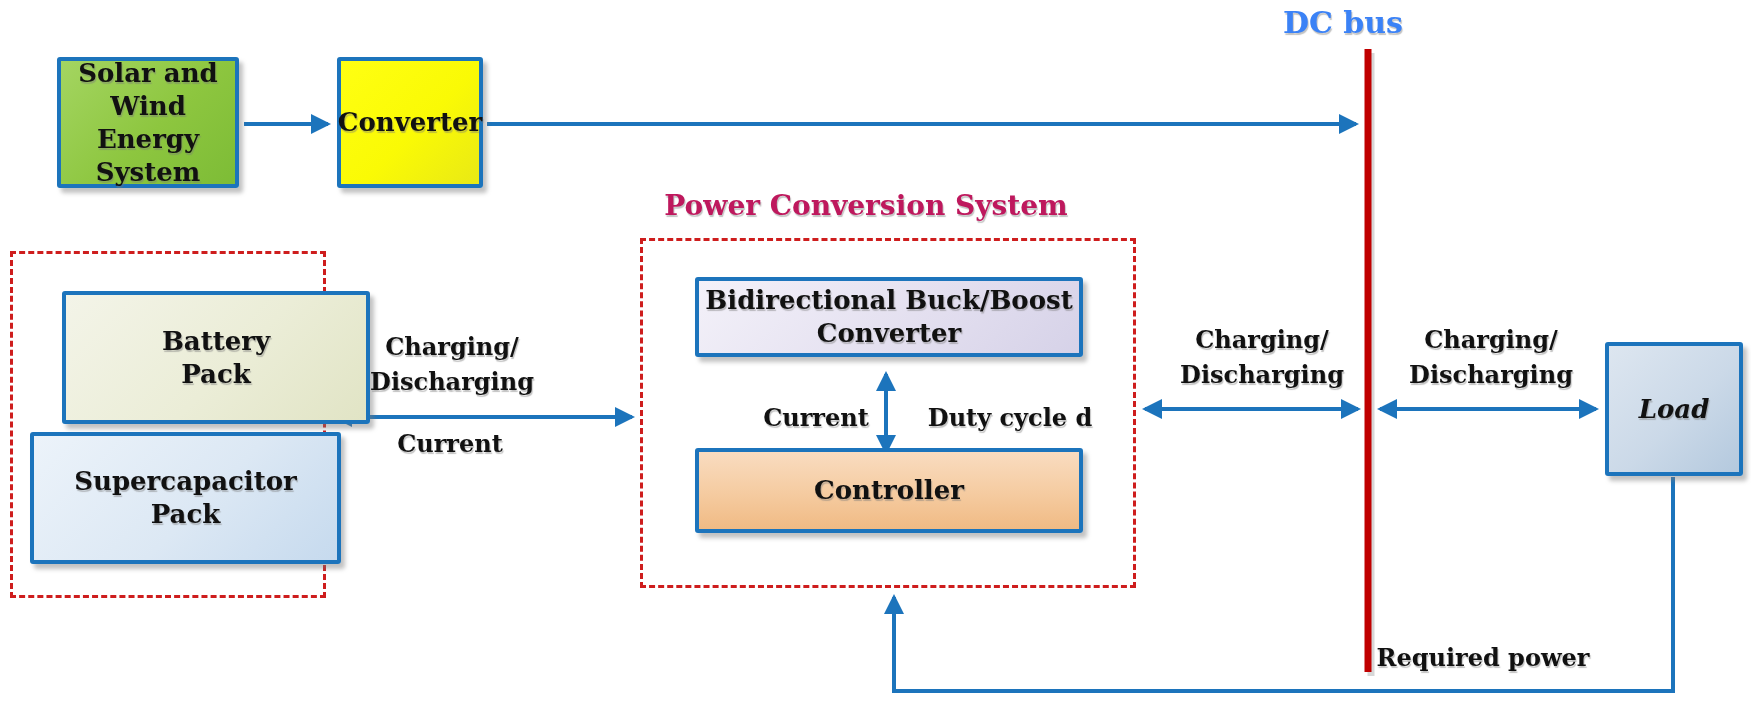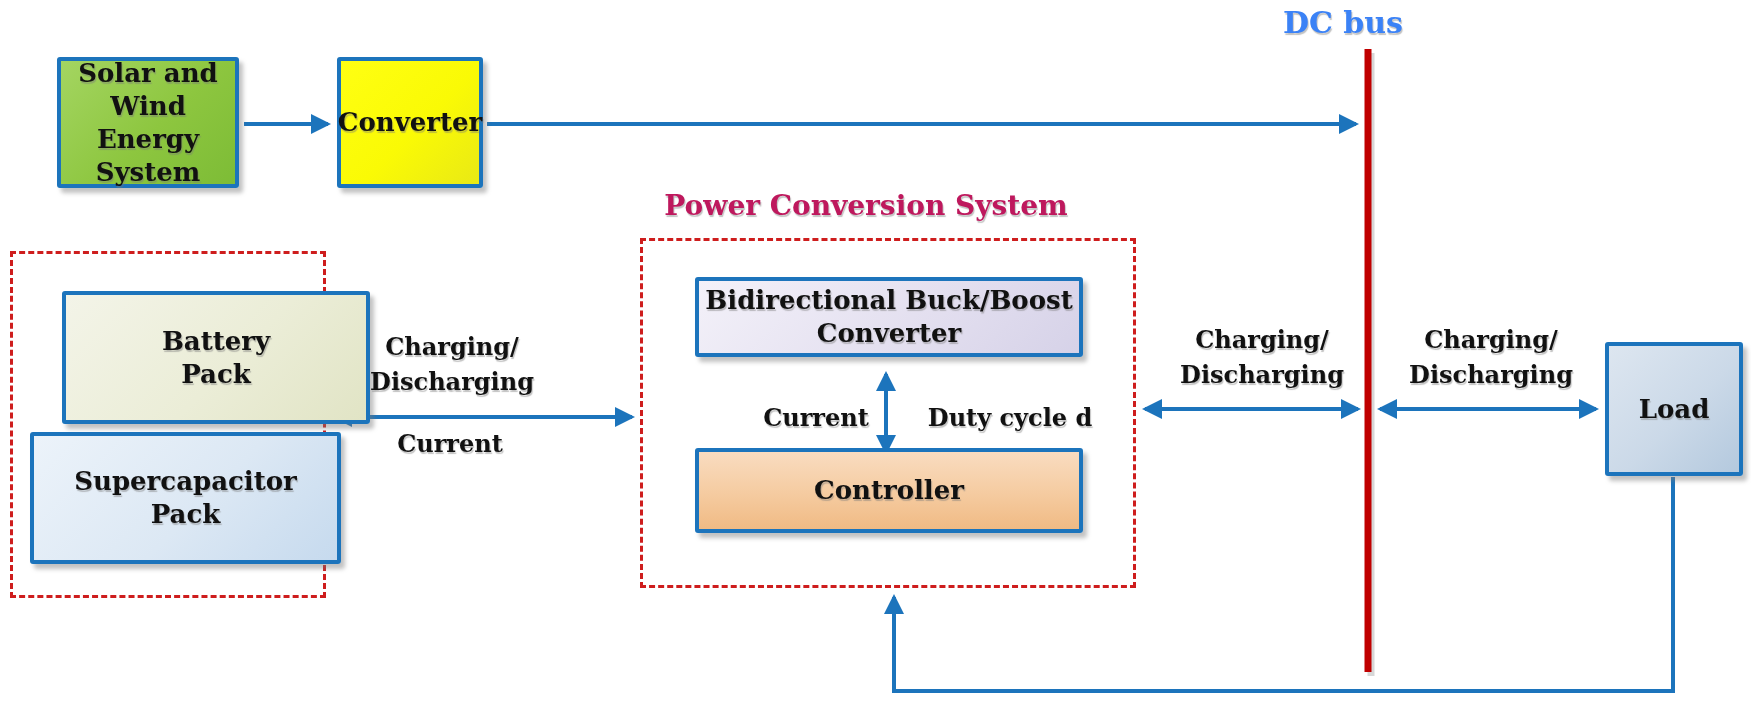--- a/index.html
+++ b/index.html
@@ -24,21 +24,21 @@
     background:linear-gradient(135deg,#FFFF12 0%,#FAFA05 55%,#E9E915 100%);}
   .bbb{left:695px;top:277px;width:388px;height:80px;
     background:linear-gradient(135deg,#F3F1F9 0%,#E4E0F0 55%,#D6D2E8 100%);}
   .controller{left:695px;top:448px;width:388px;height:85px;
     background:linear-gradient(180deg,#F9DCC0 0%,#F5CBA0 55%,#F0BA84 100%);}
   .battery{left:30px;top:291px;width:308px;height:133px;
     background:linear-gradient(135deg,#F3F4E8 0%,#EBEDD7 55%,#E1E4C5 100%);margin-left:32px;}
   .supercap{left:30px;top:432px;width:311px;height:132px;
     background:linear-gradient(135deg,#ECF3FA 0%,#DCE8F4 55%,#C6DAEE 100%);}
   .load{left:1605px;top:342px;width:138px;height:134px;
-    background:linear-gradient(135deg,#DDE6F0 0%,#CBD9E8 55%,#B4C9DE 100%);}
+    background:linear-gradient(135deg,#DDE6F0 0%,#CBD9E8 55%,#B4C9DE 100%);font-style:italic;}
   .pcs-border{left:640px;top:238px;width:496px;height:350px;}
   .ess-border{left:10px;top:251px;width:316px;height:347px;}
   .dcbus-label{left:1343px;top:22px;font-size:30px;color:#3b82f6;}
   .pcs-title{left:866px;top:205px;font-size:28px;color:#be185d;text-align:center;}
   .required{left:1483px;top:657px;}
 </style>
 </head>
 <body>
 
 <div class="stage">
@@ -132,14 +132,15 @@
   <div class="flabel" style="left:1262px;top:357px;">Charging/
 Discharging</div>
 
   <div class="flabel" style="left:1491px;top:357px;">Charging/
 Discharging</div>
 
   <div class="flabel" style="left:816px;top:417px;">Current</div>
 
   <div class="flabel" style="left:1010px;top:417px;">Duty cycle d</div>
 
+  <div class="flabel required">Required power</div>
 
 </div>
 
 </body></html>

